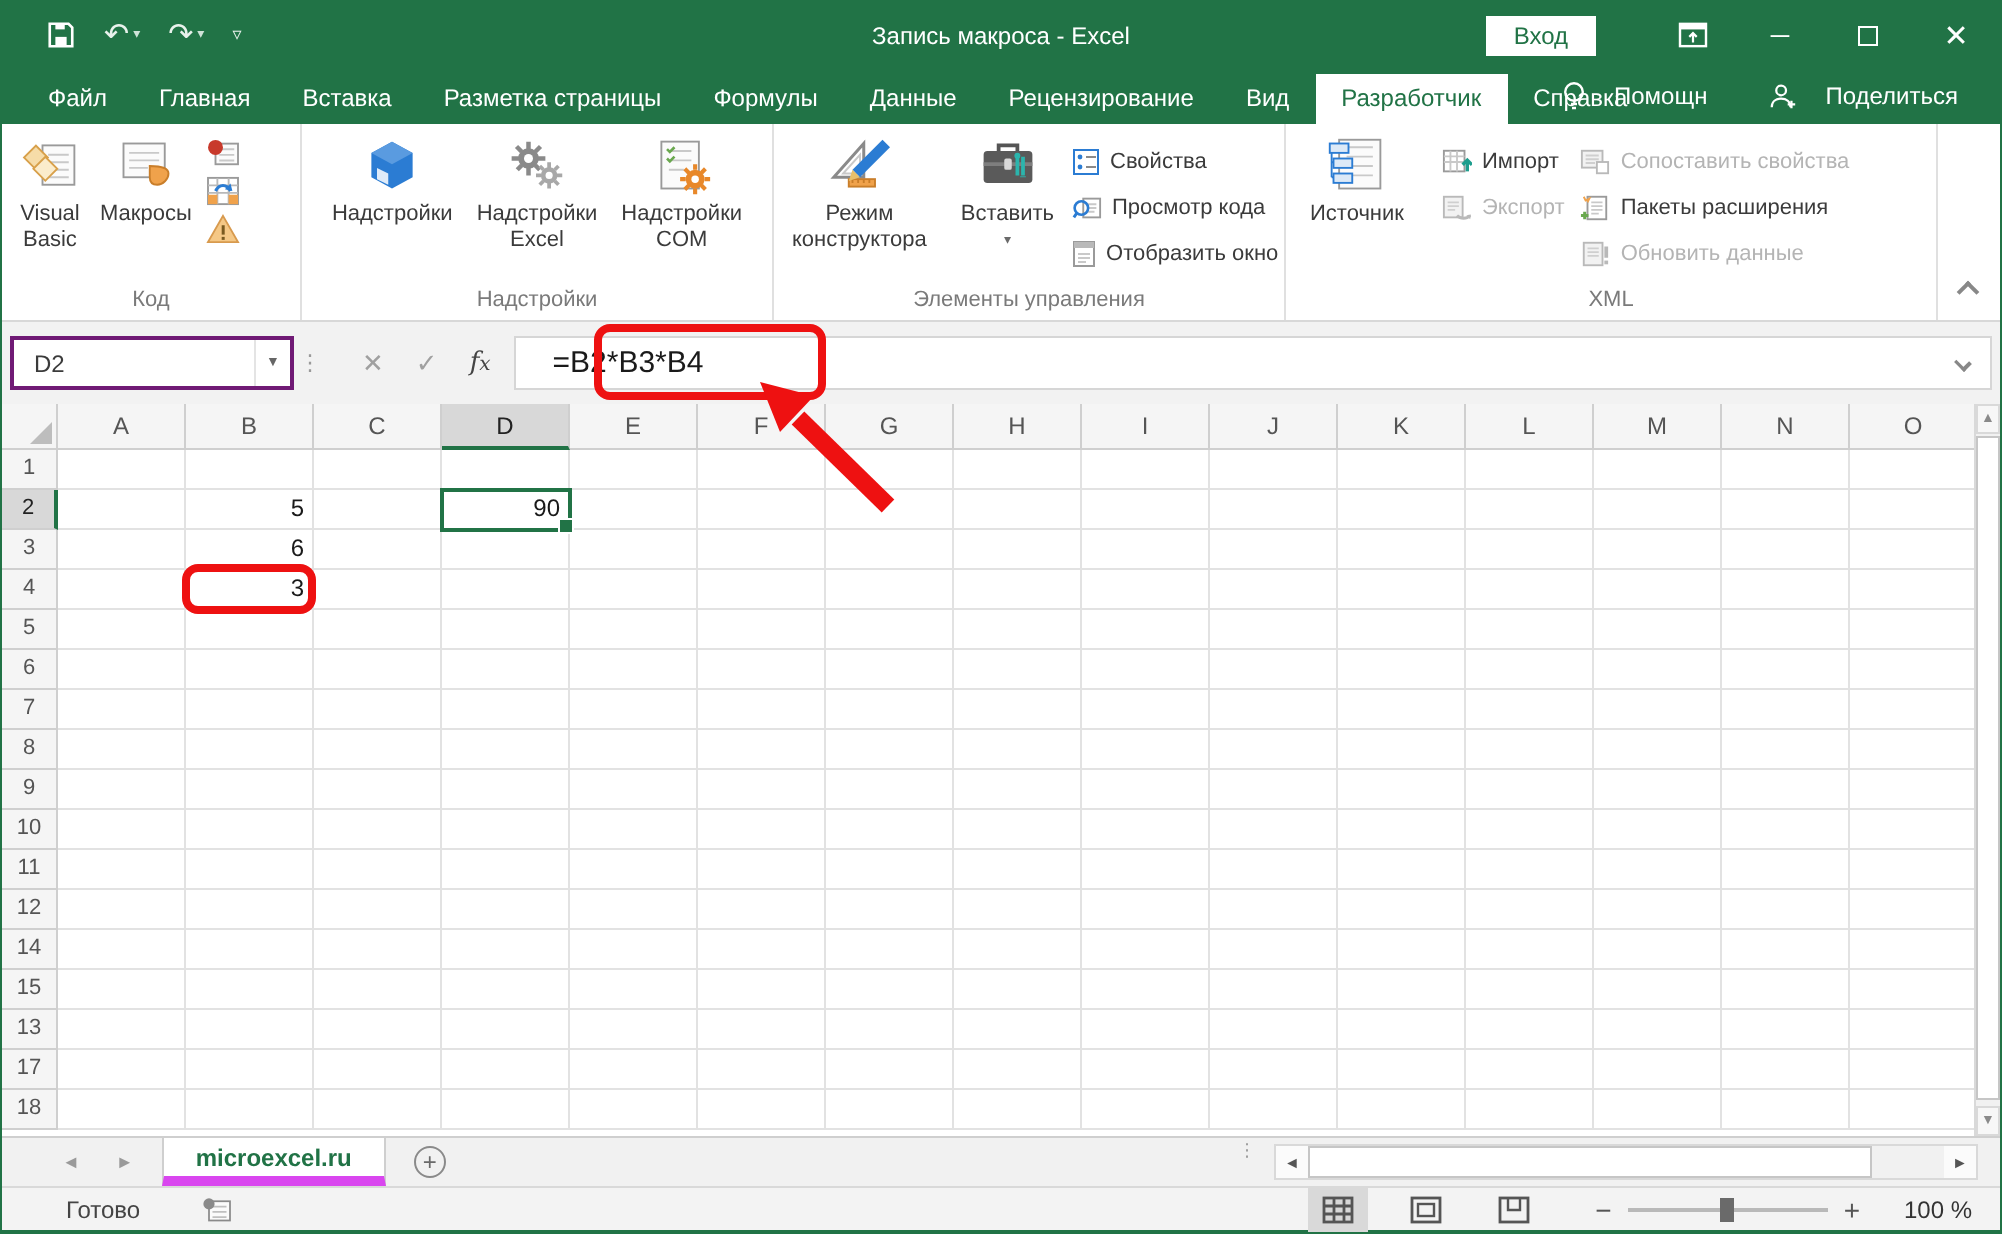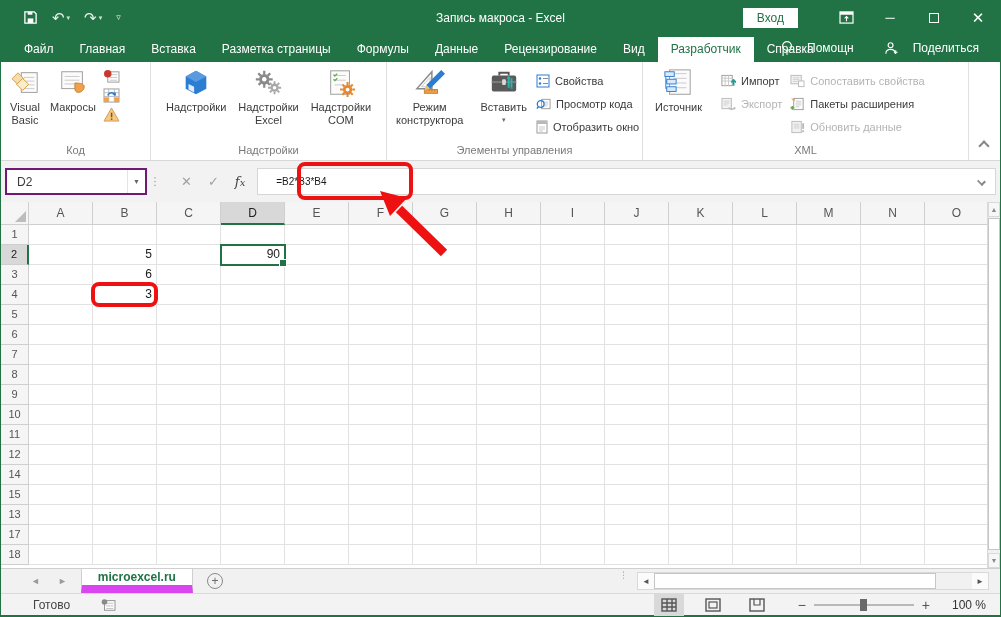--- a/index.html
+++ b/index.html
@@ -50,21 +50,21 @@
   .namebox { position:relative; width:142px; height:27px; background:#fff; border:2px solid #701a75;
              margin-left:4px; display:flex; align-items:center; padding-left:10px; font-size:12px; }
   .namebox .dd { position:absolute; right:0; top:0; width:18px; height:100%; border-left:1px solid #e4e4e4;
                  display:flex; align-items:center; justify-content:center; font-size:7px; color:#666; }
   .fdots { width:12px; text-align:center; color:#9a9a9a; font-size:11px; letter-spacing:0; margin:0 2px; }
   .fbtns { display:flex; align-items:center; gap:16px; padding:0 12px 0 18px; }
   .fbtn { color:#a0a0a0; font-size:13px; }
   .fx { font-family:"DejaVu Serif", serif; font-style:italic; color:#444; font-size:13px; }
   .ffield { position:relative; flex:1; height:27px; background:#fff; border:1px solid #d6d6d6;
             margin-right:4px; display:flex; align-items:center; }
-  .ftext { padding-left:18px; font-size:10px; color:#1a1a1a; }
+  .ftext { padding-left:18px; font-size:15px; color:#1a1a1a; }
   .fchev { position:absolute; right:10px; top:9px; width:7px; height:7px;
            border-bottom:2px solid #888; border-right:2px solid #888; transform:rotate(45deg) scale(1,.8); }
 
   
   .gridwrap { position:absolute; left:0; top:202px; width:988px; height:366px; overflow:hidden; background:#fff; }
   .colhead { display:flex; height:23px; }
   .corner { width:28px; height:23px; background:#f5f5f5; border-right:1px solid #cfcfcf; border-bottom:1px solid #cfcfcf; position:relative; }
   .corner::after { content:""; position:absolute; right:2px; bottom:2px;
                    border-left:11px solid transparent; border-bottom:11px solid #bdbdbd; }
   .col-h { width:64px; height:23px; background:#f5f5f5; border-right:1px solid #cfcfcf; border-bottom:1px solid #cfcfcf;
@@ -86,21 +86,21 @@
   .vscroll { position:absolute; right:0; top:202px; width:13px; height:366px; background:#f1f1f1; border-left:1px solid #d9d9d9; }
   .vs-arrow { position:absolute; left:0; width:12px; height:15px; background:#f7f7f7; border:1px solid #d9d9d9;
               display:flex; align-items:center; justify-content:center; font-size:7px; color:#8a8a8a; }
   .vs-thumb { position:absolute; left:0; top:16px; width:12px; height:332px; background:#fff; border:1px solid #c6c6c6; }
 
   
   .sheetbar { position:absolute; left:0; top:568px; width:100%; height:25px; background:#f1f1f1;
               border-top:1px solid #cfcfcf; display:flex; align-items:stretch; }
   .snav { display:flex; align-items:center; gap:18px; padding:0 14px 0 30px; color:#9a9a9a; font-size:9px; }
   .sheettab { background:#fff; border-right:1px solid #cfcfcf; border-left:1px solid #cfcfcf;
-              border-bottom:8px solid #d946ef; padding:0 16px; display:flex; align-items:center;
+              border-bottom:5px solid #d946ef; padding:0 16px; display:flex; align-items:center;
               font-weight:bold; color:#217346; font-size:12px; }
   .addsheet { width:44px; display:flex; align-items:center; justify-content:center; }
   .addsheet .circle { width:16px; height:16px; border:1px solid #8a8a8a; border-radius:50%; color:#6a6a6a;
                       font-size:12px; line-height:14px; text-align:center; }
   .hdots { position:absolute; left:618px; top:3px; color:#9a9a9a; font-size:9px; line-height:6px; text-align:center; width:8px; }
   .hscroll { position:absolute; left:636px; top:3px; width:352px; height:18px; background:#f1f1f1; border:1px solid #d9d9d9; }
   .hs-arrow { position:absolute; top:0; width:16px; height:16px; background:#fbfbfb; display:flex;
               align-items:center; justify-content:center; color:#555; font-size:8px; }
   .hs-thumb { position:absolute; left:16px; top:0; width:282px; height:16px; background:#fff; border:1px solid #c6c6c6; }
 

